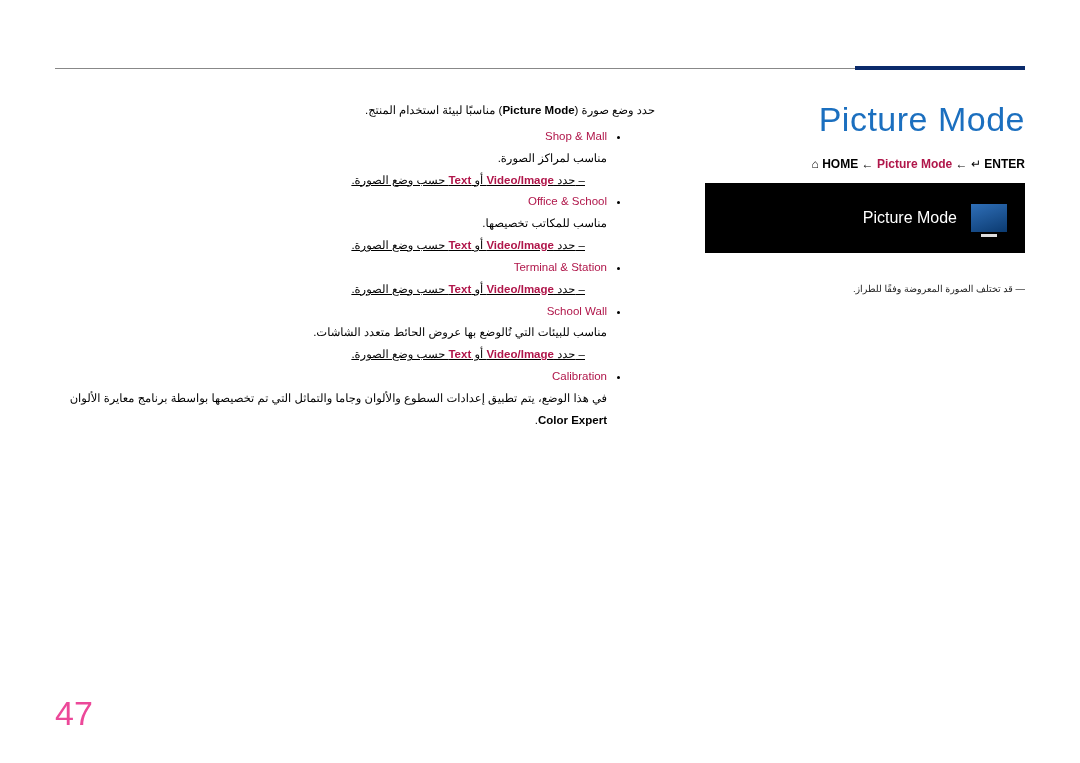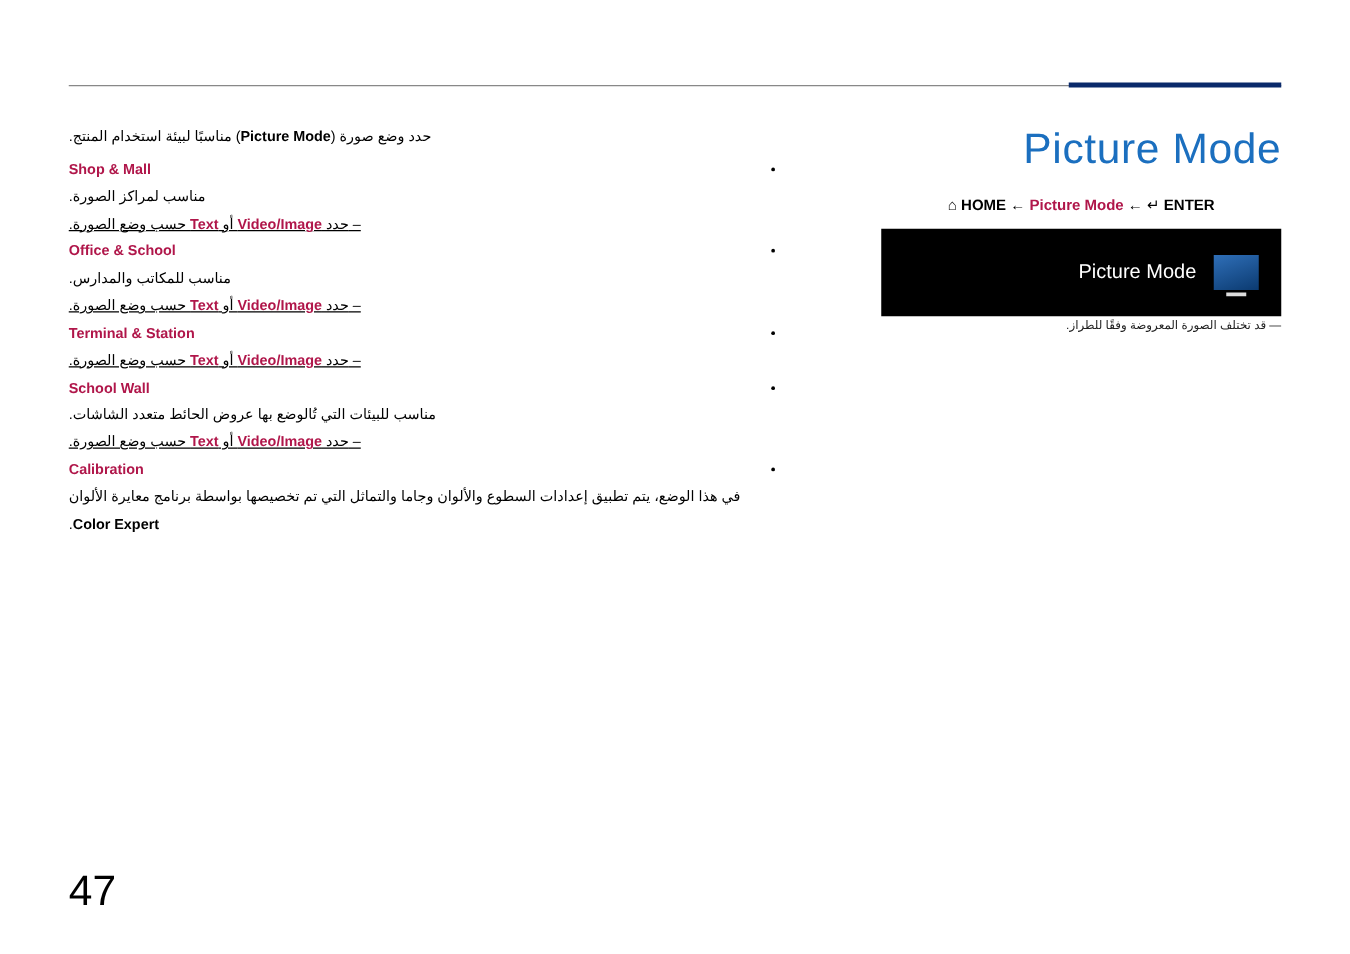--- a/index.html
+++ b/index.html
@@ -47,21 +47,20 @@
     font-weight: 300;
     color: #1b6fbf;
     margin: 0 0 18px 0;
     letter-spacing: 0.5px;
   }
   .breadcrumb {
     font-size: 12px;
     font-weight: bold;
     color: #000;
     margin-bottom: 12px;
-    text-align: center;
   }
   .breadcrumb .accent { color: #b0164a; }
   .breadcrumb .sym { font-weight: normal; }
   .screenshot-box {
     background: #000;
     width: 320px;
     height: 70px;
     display: flex;
     align-items: center;
     padding-right: 18px;
@@ -83,34 +82,35 @@
     height:3px;
     background:#ddd;
   }
   .screenshot-label {
     color:#fff;
     font-size:16px;
   }
   .note-under {
     font-size: 9.5px;
     color: #222;
+    margin-top: 28px;
     direction: rtl;
     line-height: 1.6;
   }
   .note-under::before {
     content: "― ";
   }
 
   .left-col {
     position: absolute;
     top: 100px;
     left: 55px;
     width: 600px;
     direction: rtl;
-    text-align: left;
+    text-align: right;
     font-size: 11.5px;
     line-height: 1.9;
     color:#000;
   }
   .left-col .intro { margin-bottom: 4px; }
   .left-col ul.bullets {
     list-style: disc;
     padding: 0 18px 0 0;
     margin: 0 30px 0 0;
   }
@@ -118,35 +118,35 @@
     list-style: none;
     padding: 0 22px 0 0;
     margin: 0;
     text-decoration: underline;
   }
   .left-col ul.dashes > li::before {
     content: "‒ ";
   }
   .mode-name {
     color: #b0164a;
-    font-weight: bold;
+    font-weight: normal;
   }
   .kw {
     color: #b0164a;
     font-weight: bold;
   }
   .bold-black { font-weight: bold; color:#000; font-family:Arial; }
   .ltr { direction: ltr; unicode-bidi: embed; }
 
   .page-number {
     position: absolute;
     bottom: 30px;
     left: 55px;
     font-size: 34px;
-    color: #000000;
+    color: #ec4899;
     font-weight: 300;
   }
 </style>
 </head>
 <body>
 
 <div class="page">
 
   <div class="top-thin-rule"></div>
   <div class="top-thin-rule-accent"></div>
@@ -183,21 +183,21 @@
         <div>مناسب لمراكز الصورة.</div>
         <ul class="dashes">
             <li>
           <span>حدد </span><span class="kw">Video/Image</span><span> أو </span><span class="kw">Text</span><span> حسب وضع الصورة.</span>
         </li>
           </ul>
       </li>
 
       <li>
         <span class="mode-name">Office &amp; School</span>
-        <div>مناسب للمكاتب والمدارس.</div>
+        <div>مناسب للمكاتب تخصيصها.</div>
         <ul class="dashes">
             <li>
           <span>حدد </span><span class="kw">Video/Image</span><span> أو </span><span class="kw">Text</span><span> حسب وضع الصورة.</span>
         </li>
           </ul>
       </li>
 
       <li>
         <span class="mode-name">Terminal &amp; Station</span>
         <ul class="dashes">

